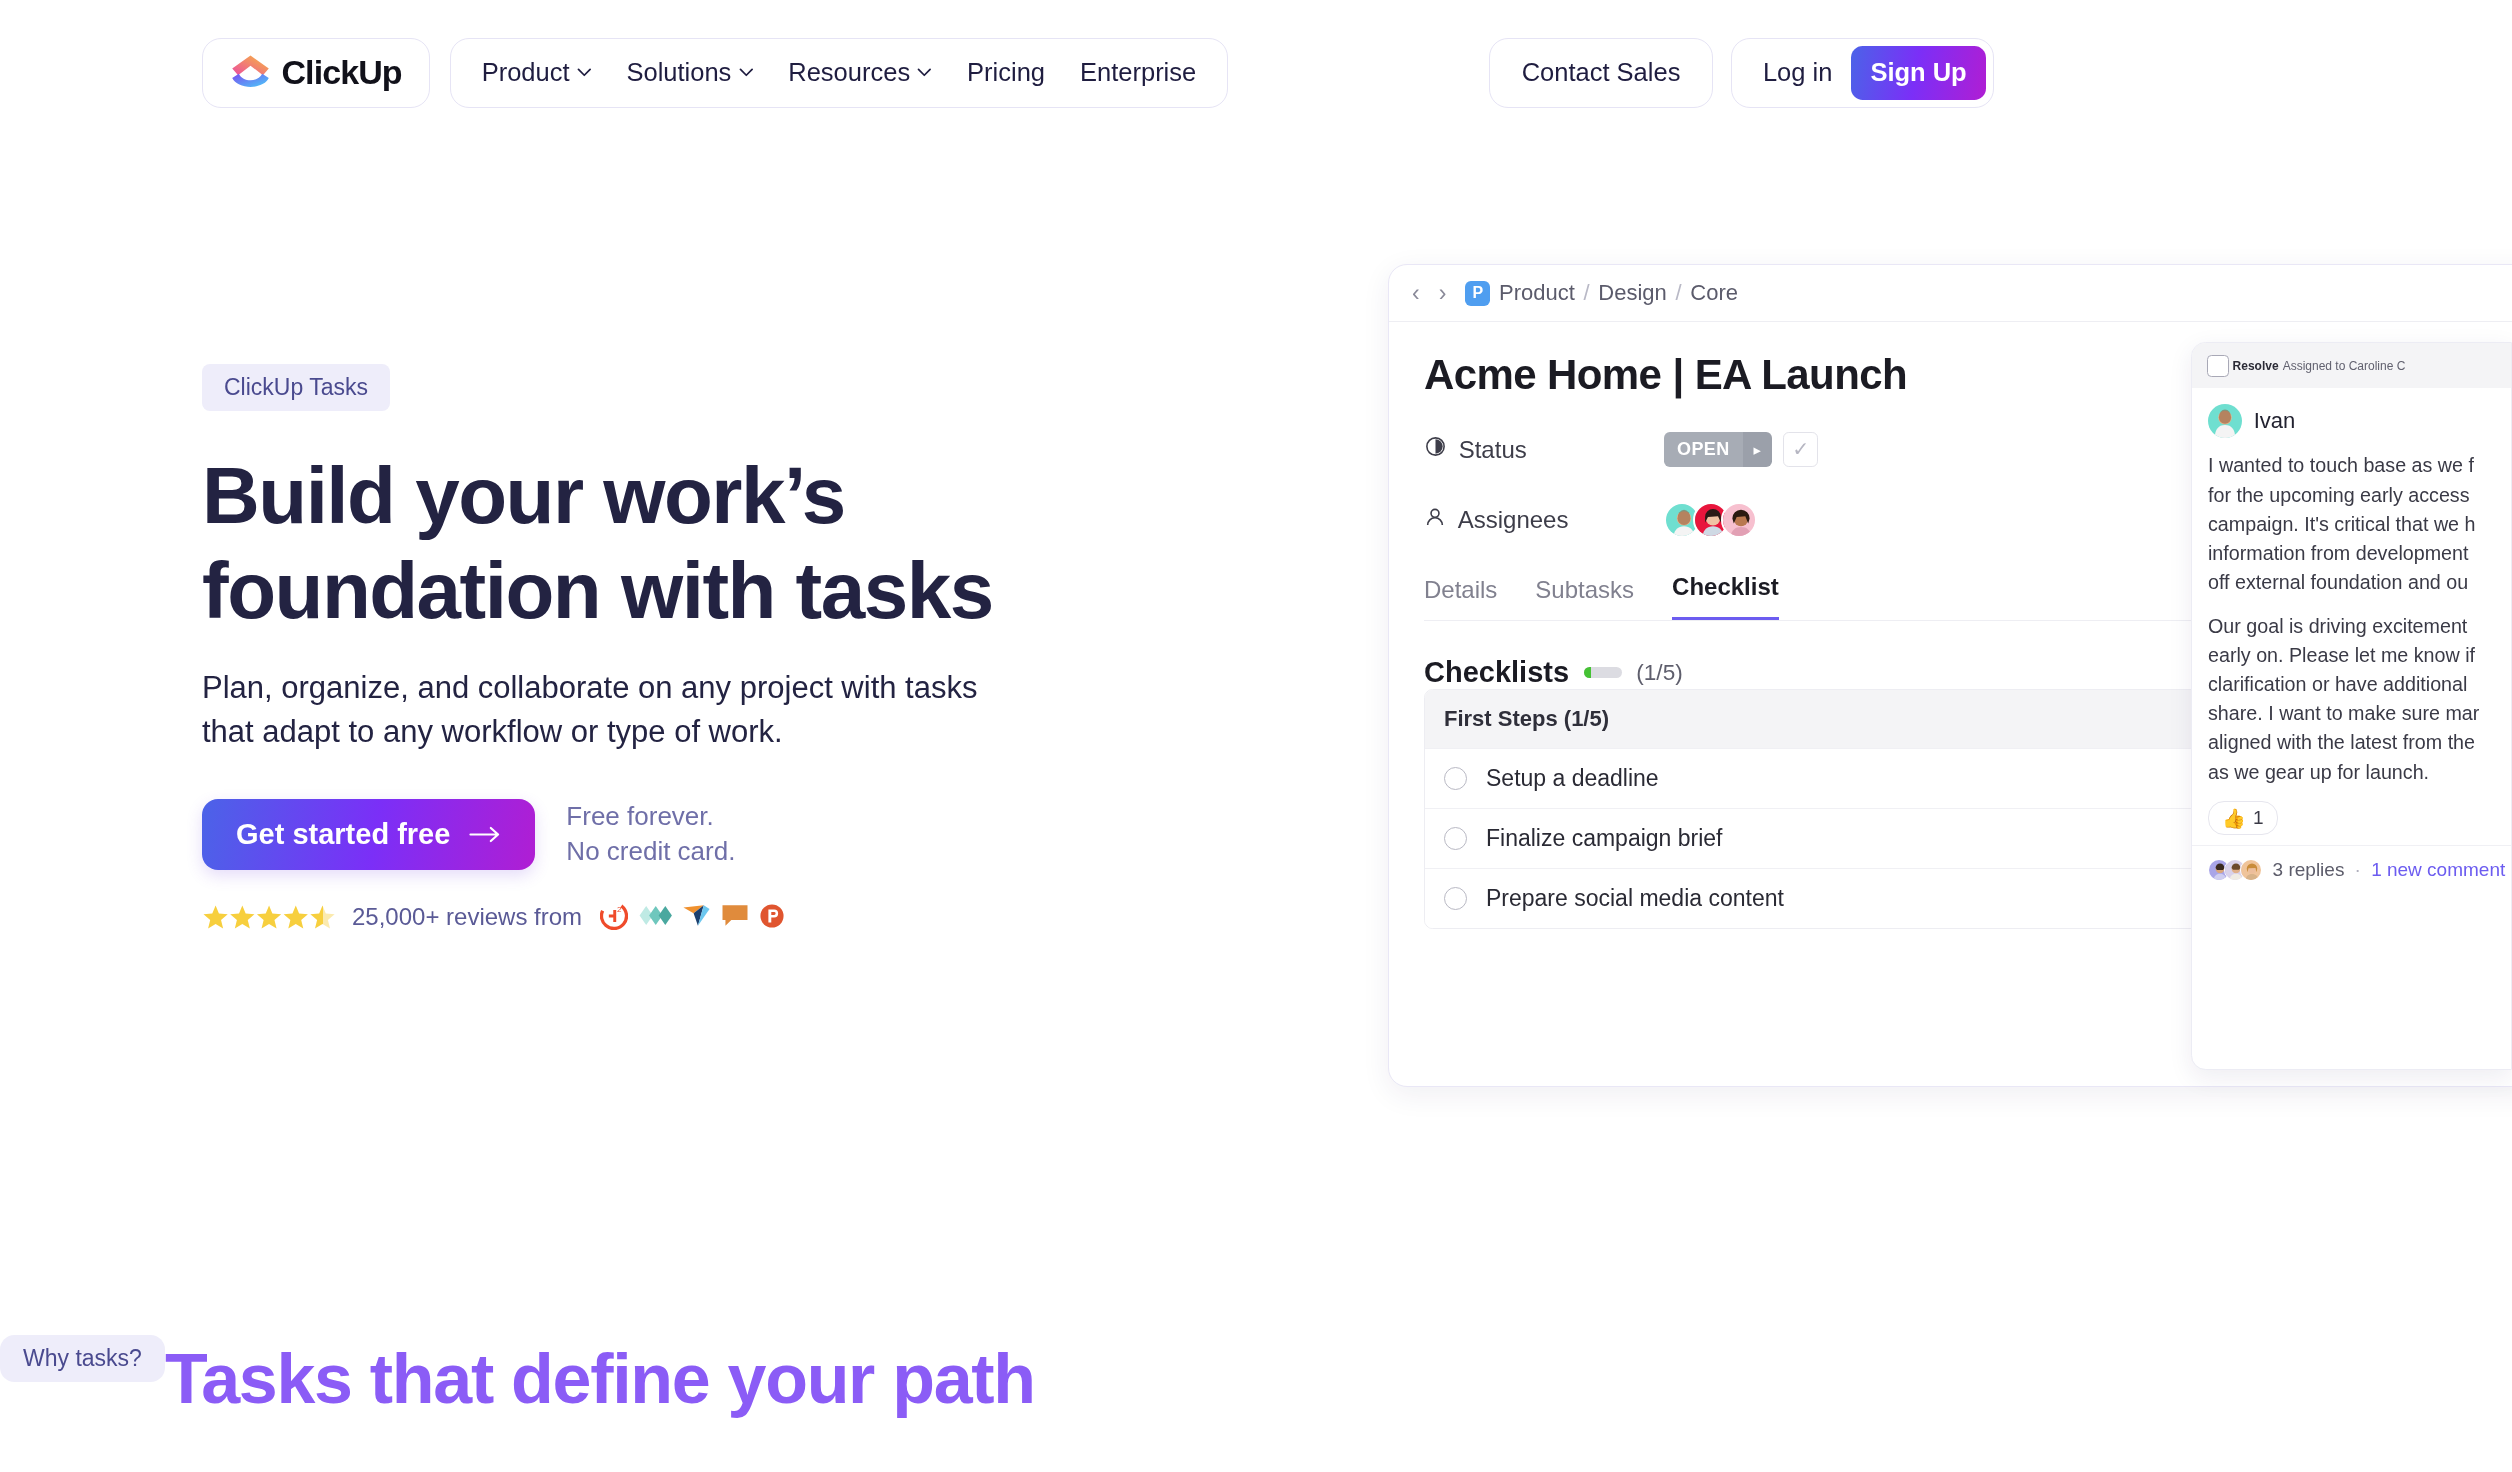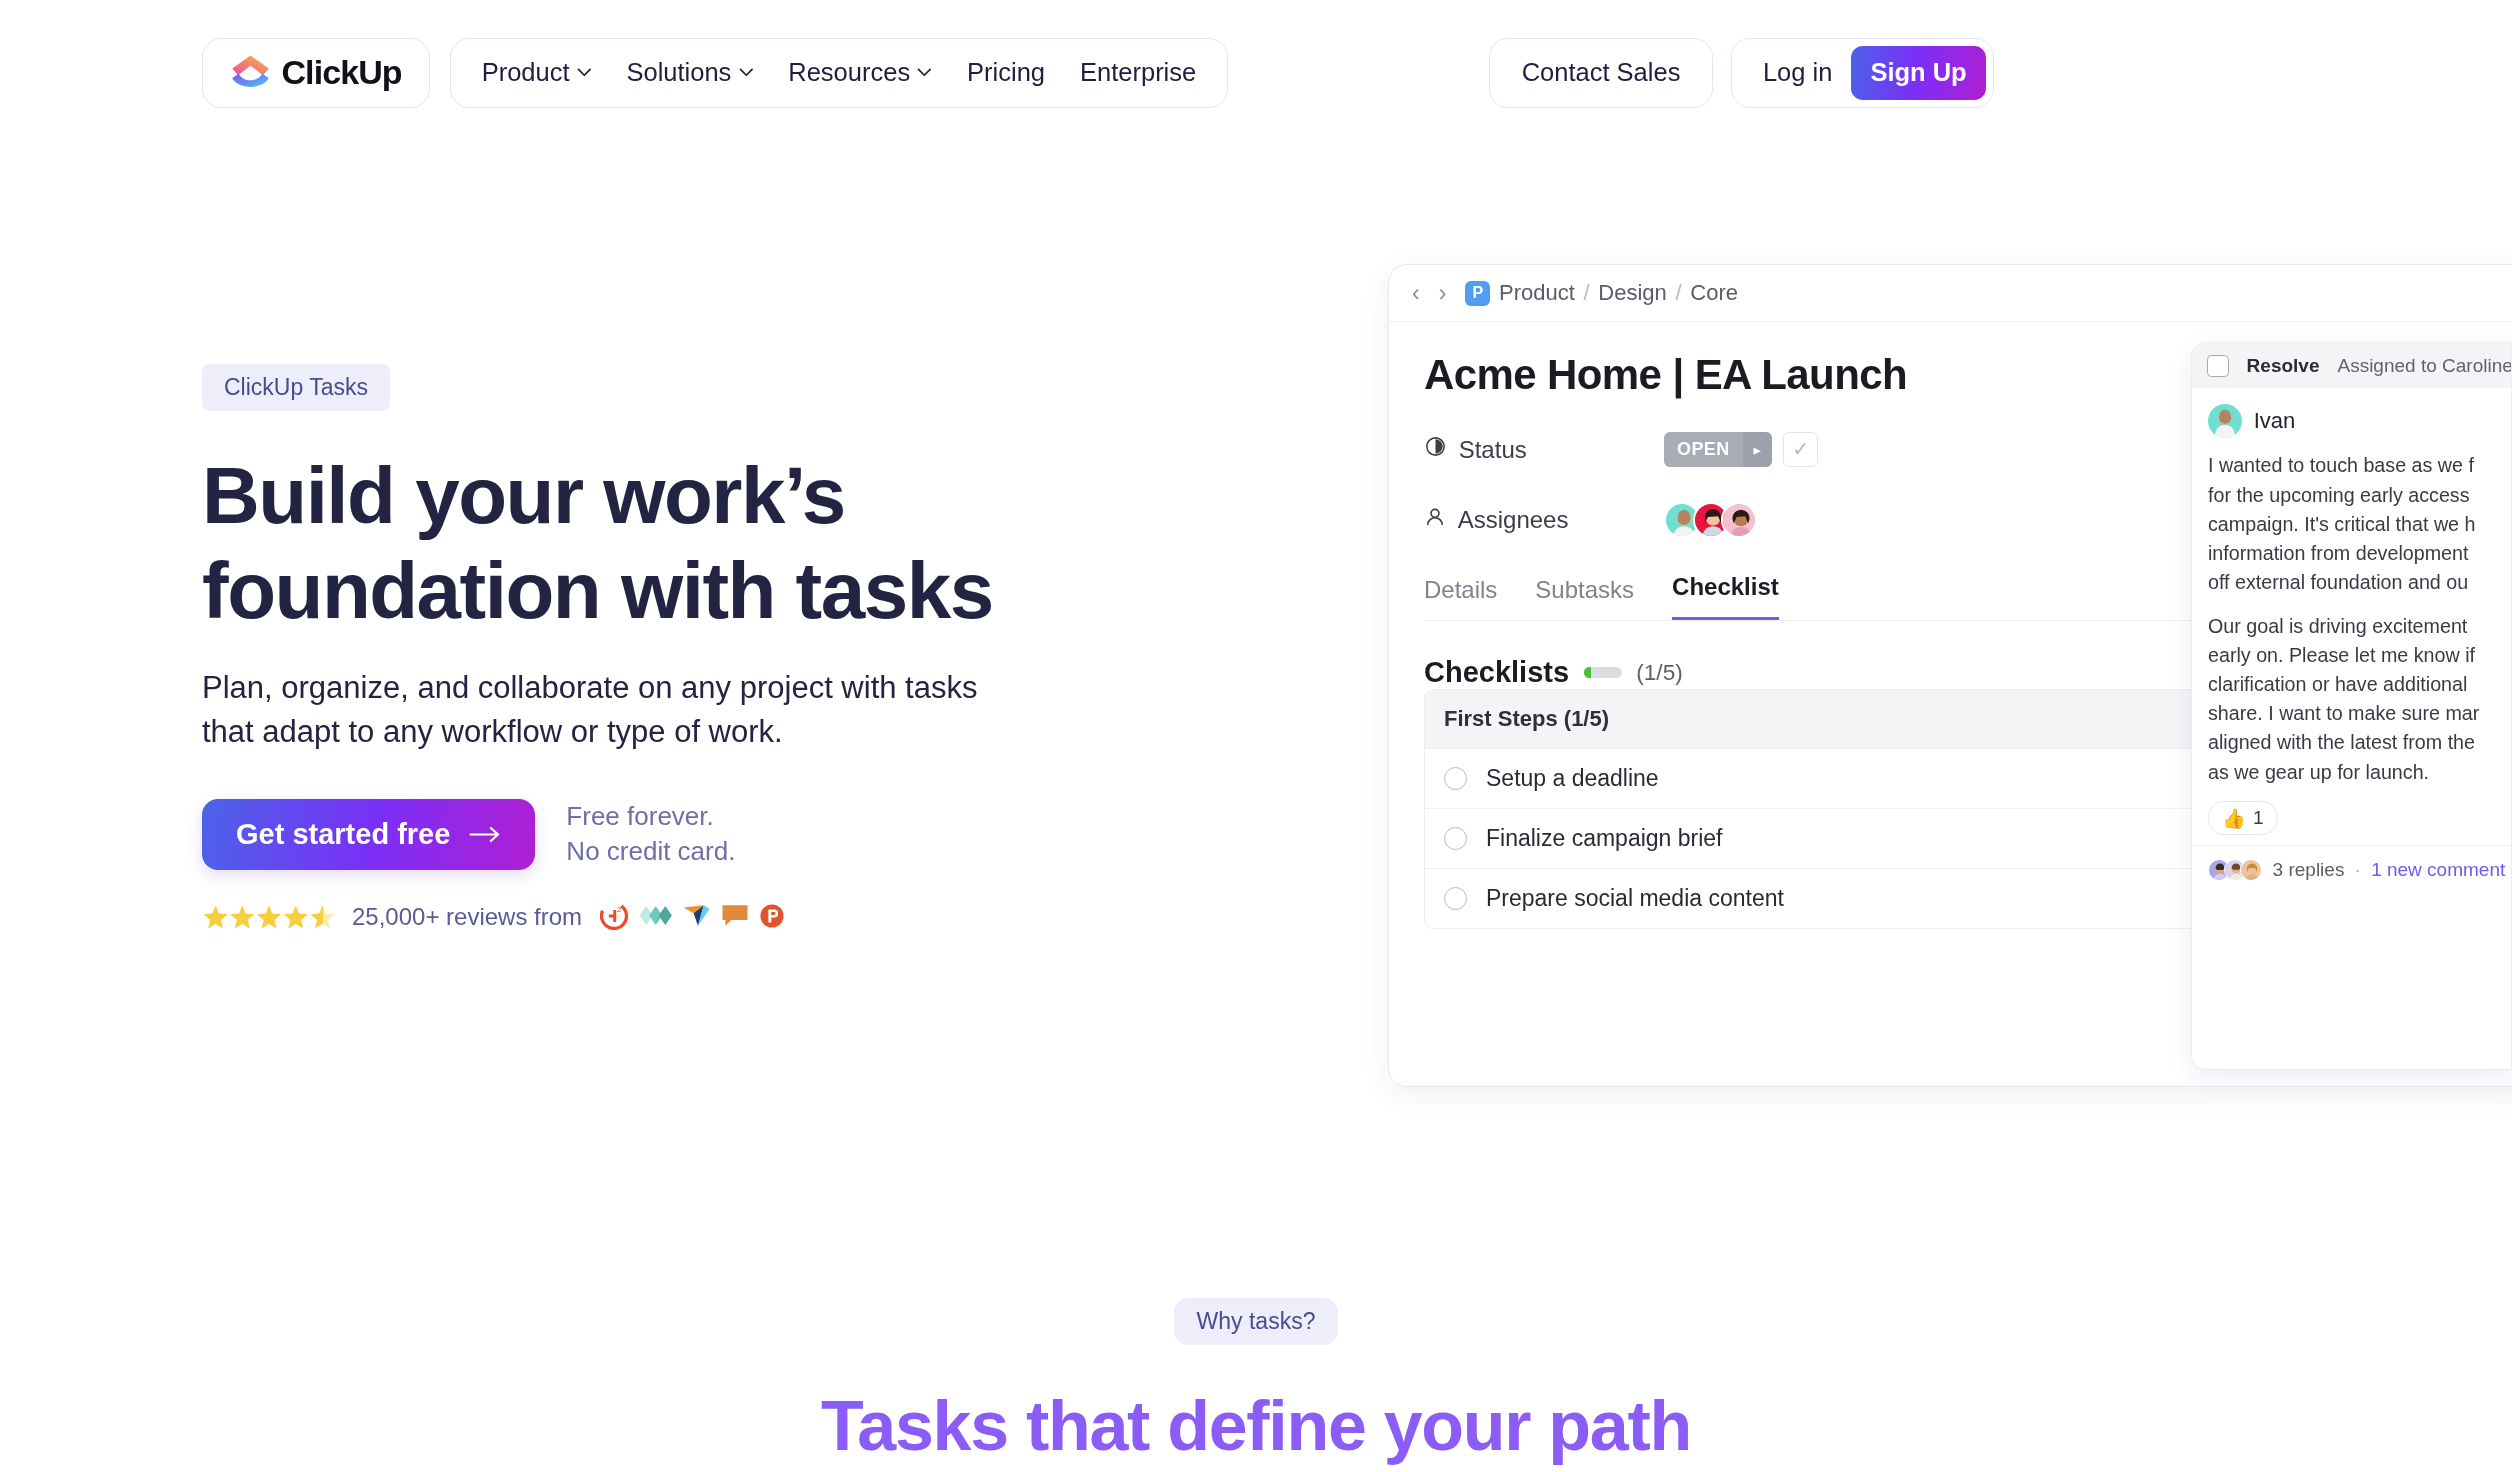--- a/index.html
+++ b/index.html
@@ -183,22 +183,22 @@
   
   .comment-panel {
     position: absolute; left: 2191px; top: 342px;
     width: 321px; height: 728px;
     background: #fff; border: 1.5px solid #ececf4;
     border-radius: 14.6px 0 0 14.6px;
     overflow: hidden;
     box-shadow: 0 7.3px 25px rgba(40,30,90,.08);
   }
   .resolve-bar {
-    background: #f4f4f6; display: flex; align-items: center; gap: 18px;
-    padding: 11.7px 14.6px; font-size: 19px; white-space: nowrap;
+    background: #f4f4f6; display: flex; align-items: center; gap: 4px;
+    padding: 11.7px 14.6px; font-size: 12px; white-space: nowrap;
   }
   .resolve-box { width: 22px; height: 22px; border: 1.5px solid #a8a8b6; border-radius: 4.4px; background: #fff; flex: 0 0 auto; }
   .resolve-label { font-weight: 700; color: #2b2b36; }
   .assigned-label { color: #61616f; }
 
   .comment { padding: 16px 16px 10.2px 16px; }
   .comment-head { display: flex; align-items: center; gap: 11.7px; }
   .c-av { width: 34px; height: 34px; border-radius: 50%; overflow: hidden; position: relative; flex: 0 0 auto; }
   .c-name { font-size: 22px; color: #222230; }
   .c-body { margin-top: 13px; font-size: 19.7px; line-height: 1.48; color: #3a3a46; white-space: nowrap; }
@@ -216,21 +216,21 @@
   .mini-avs { display: flex; }
   .mini-av { width: 22px; height: 22px; border-radius: 50%; border: 1.5px solid #fff; margin-left: -5.8px; overflow: hidden; position: relative; }
   .mini-av:first-child { margin-left: 0; }
   .dot-sep { color: #b0b0bd; }
   .new-comment { color: #6c5cf0; }
   .comment.second { border-top: 1.5px solid #f0f0f4; padding-top: 19px; }
 
   
   .bottom-sec {
     position: absolute; top: 1298px; left: 0; width: 2512px;
-    display: flex; flex-direction: column; align-items: center;
+    display: flex; flex-direction: row; align-items: center;
   }
   .why-badge {
     background: #eeedfa; color: #4a4a8f; font-size: 23px;
     border-radius: 14.6px; padding: 10.2px 23px;
   }
   .bottom-h2 {
     margin-top: 41px; font-size: 70px; font-weight: 800;
     color: #8b5cf6; letter-spacing: -1.3px;
   }
 </style>

